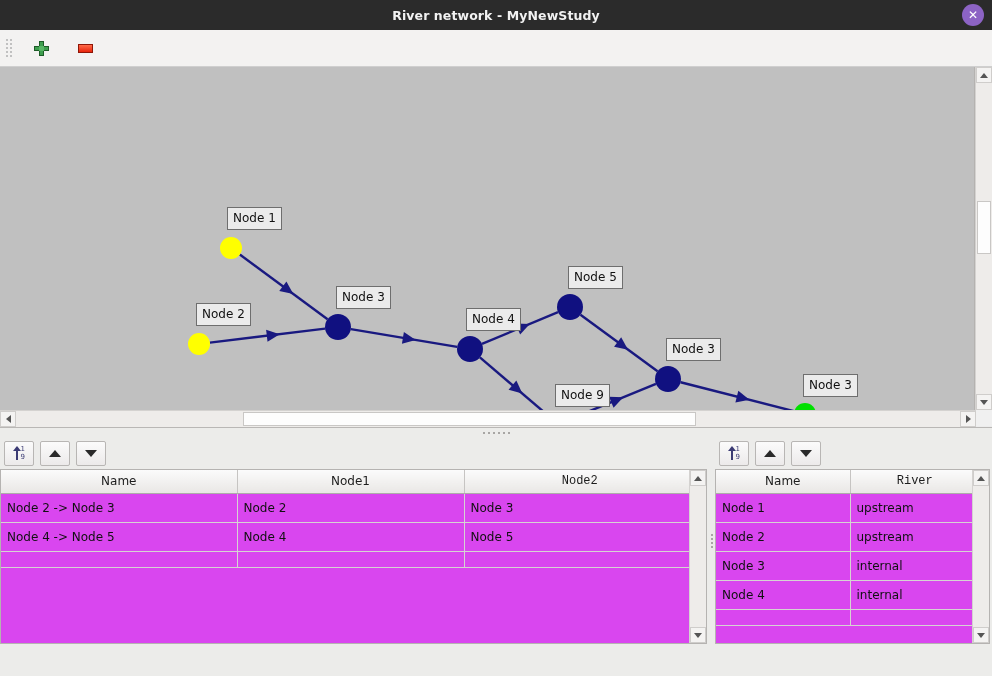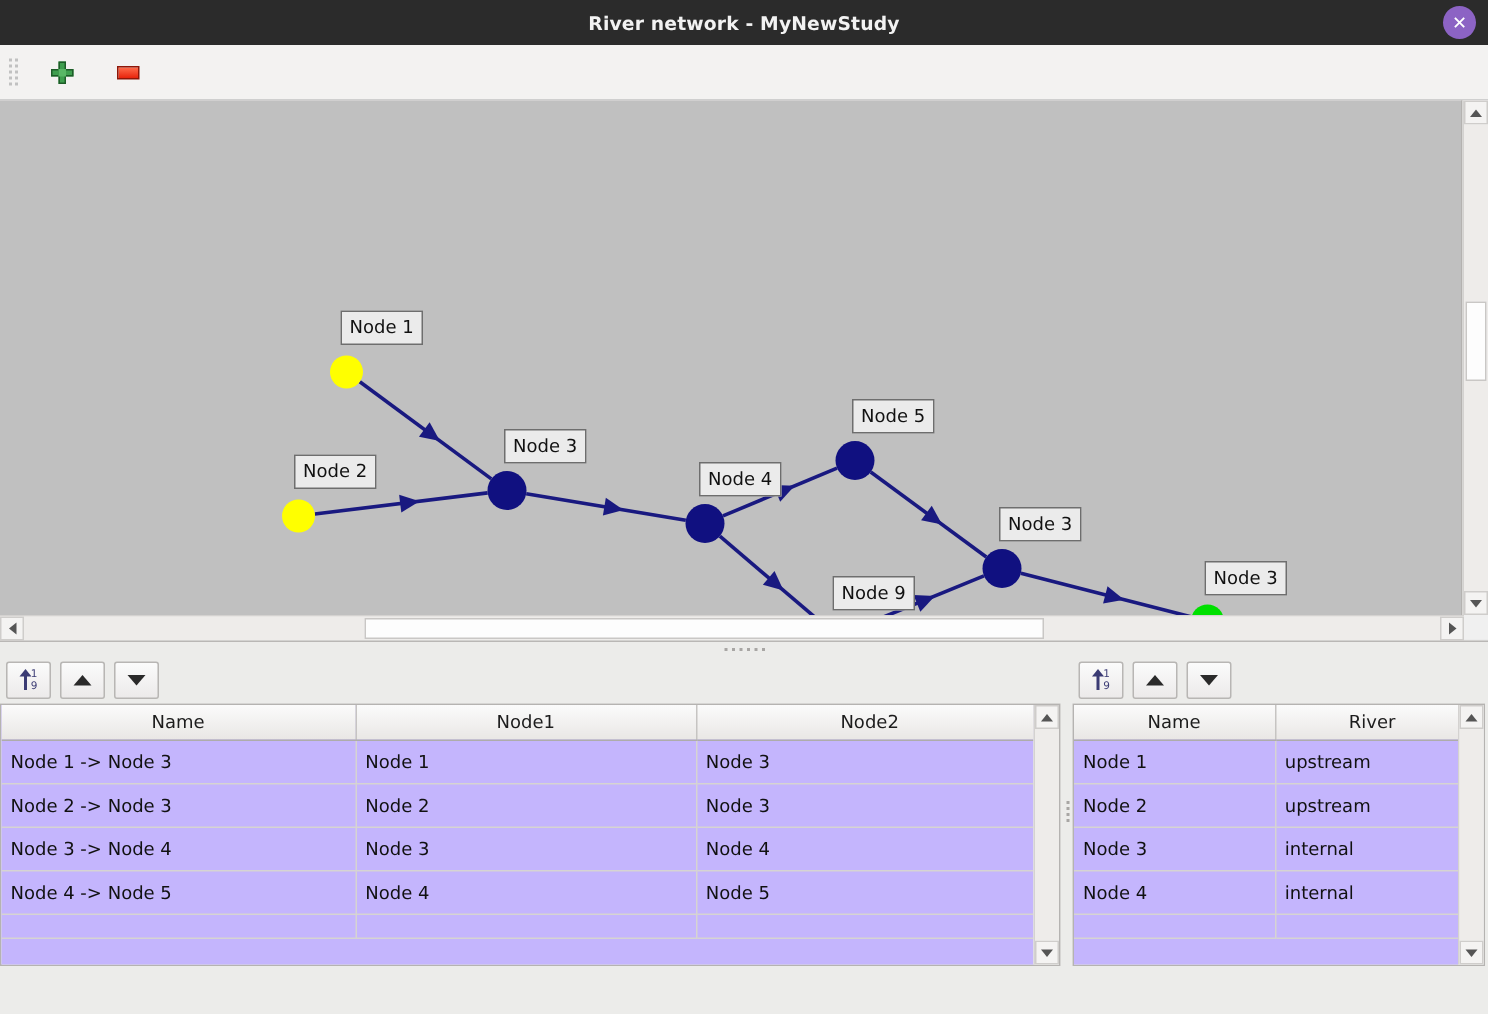--- a/index.html
+++ b/index.html
@@ -104,29 +104,29 @@
   .ico-sort .head{position:absolute;left:1px;top:0;width:0;height:0;
      border-left:4px solid transparent;border-right:4px solid transparent;border-bottom:5px solid #3b3b74;}
   .ico-sort .n1{position:absolute;left:9px;top:0px;font-size:7px;line-height:7px;color:#3b3b74;font-family:"DejaVu Sans",sans-serif;}
   .ico-sort .n2{position:absolute;left:9px;top:8px;font-size:7px;line-height:7px;color:#3b3b74;font-family:"DejaVu Sans",sans-serif;}
   .tri-up{width:0;height:0;border-left:6px solid transparent;border-right:6px solid transparent;border-bottom:7px solid #2a2a2a;}
   .tri-dn{width:0;height:0;border-left:6px solid transparent;border-right:6px solid transparent;border-top:7px solid #2a2a2a;}
 
   
   .table-box{flex:1 1 auto;min-height:0;display:flex;background:#fff;border:1px solid #b5b3b1;margin:0 2px 0 0;}
   .pane-left .table-box{margin-left:0;}
-  .table-scrollarea{flex:1 1 auto;min-width:0;overflow:hidden;background:#c4b5fd;}
+  .table-scrollarea{flex:1 1 auto;min-width:0;overflow:hidden;background:#d946ef;}
   table{border-collapse:collapse;width:100%;table-layout:fixed;}
   thead th{
     background:linear-gradient(180deg,#fbfbfb 0%,#e9e7e5 100%);
     border-right:1px solid #c6c4c2;border-bottom:1px solid #aeacaa;
     font-weight:normal;font-size:12px;height:23px;color:#1c1c1c;text-align:center;
     box-sizing:border-box;
   }
-  thead th:last-child{border-right:none;}
+  thead th:last-child{border-right:none;font-family:Liberation Mono, monospace;}
   tbody td{
     border-right:1px solid #d6d4d2;border-bottom:1px solid #d6d4d2;
     height:29px;padding:0 6px;font-size:12px;color:#111;
     white-space:nowrap;overflow:hidden;text-overflow:ellipsis;box-sizing:border-box;
   }
   tbody td:last-child{border-right:none;}
   tbody tr.blank td{height:16px;}
   .statusbar{height:32px;flex:0 0 32px;background:#ececea;}
 </style>
 </head>
@@ -280,33 +280,23 @@
               </colgroup>
             <thead>
                 <tr id="branches-head">
                   <th>Name</th>
                   <th>Node1</th>
                   <th>Node2</th>
                 </tr>
               </thead>
             <tbody id="branches-body">
                 <tr>
-                  <td>Node 1 -&gt; Node 3</td>
-                  <td>Node 1</td>
-                  <td>Node 3</td>
-                </tr>
-                <tr>
                   <td>Node 2 -&gt; Node 3</td>
                   <td>Node 2</td>
                   <td>Node 3</td>
-                </tr>
-                <tr>
-                  <td>Node 3 -&gt; Node 4</td>
-                  <td>Node 3</td>
-                  <td>Node 4</td>
                 </tr>
                 <tr>
                   <td>Node 4 -&gt; Node 5</td>
                   <td>Node 4</td>
                   <td>Node 5</td>
                 </tr>
                 <tr class="blank">
                   <td></td>
                   <td></td>
                   <td></td>

